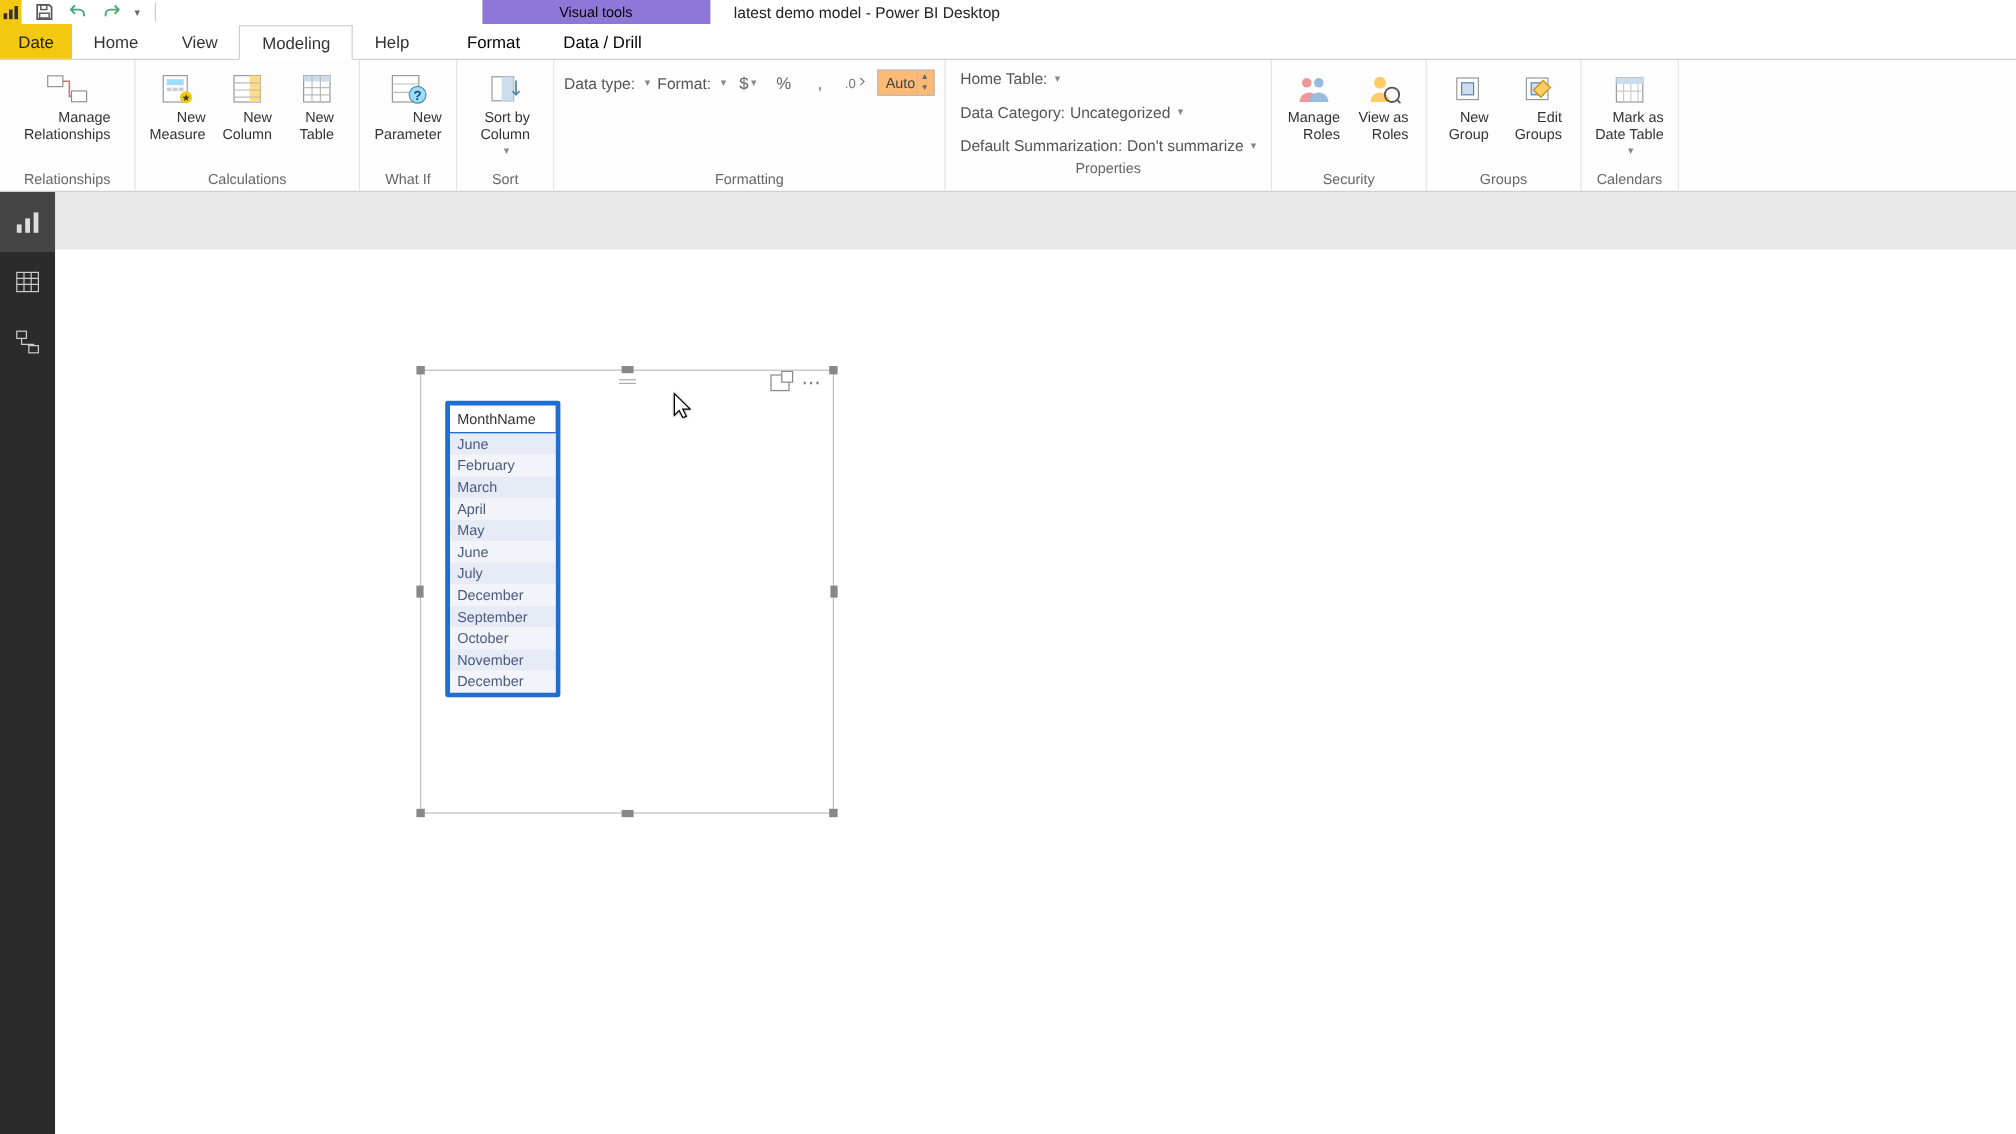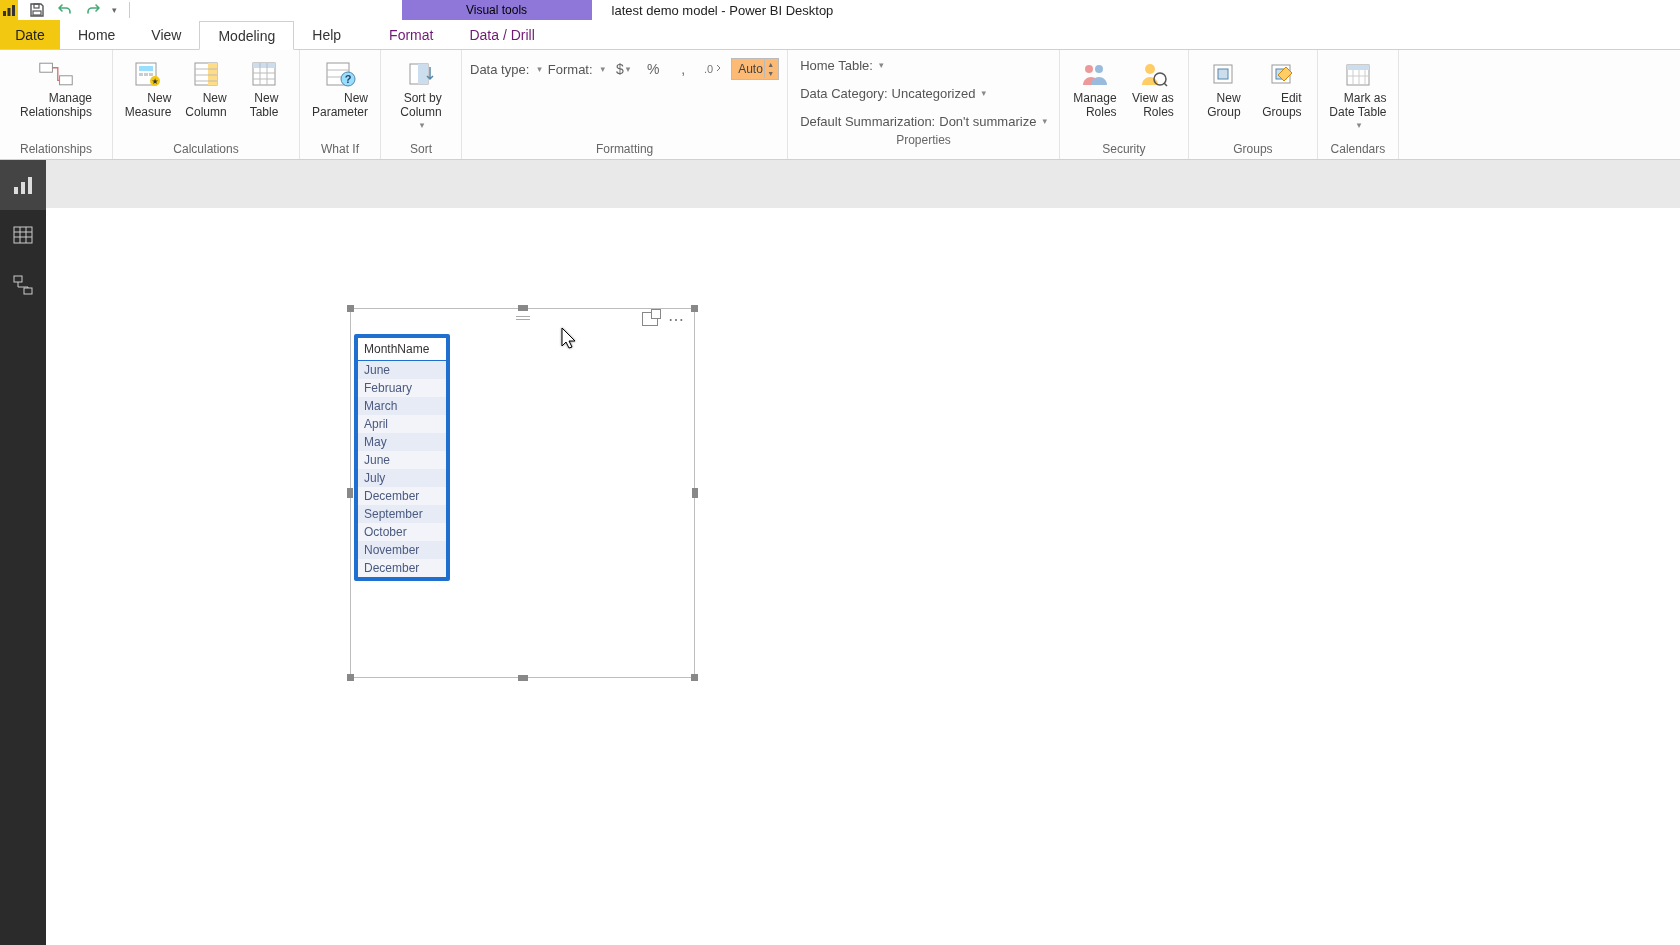--- a/index.html
+++ b/index.html
@@ -15,21 +15,21 @@
   .qat-drop { font-size: 9px; color: #666; }
   .title-spacer { flex: 0 0 260px; }
   .contextual-tab { width: 190px; background: #8e77d8; color: #000000; font-size: 12px; display: flex; align-items: center; justify-content: center; }
   .title-text { padding-left: 20px; font-size: 13px; color: #222; display: flex; align-items: center; }
 
   
   .tabs { height: 30px; display: flex; align-items: stretch; border-bottom: 1px solid #d0d0d0; background: #fff; }
   .tab { padding: 0 18px; font-size: 14px; color: #333; display: flex; align-items: center; cursor: pointer; }
   .tab-file { background: #f2c811; color: #222; font-weight: 400; width: 60px; justify-content: center; }
   .tab-active { border: 1px solid #d0d0d0; border-bottom: 1px solid #fff; background: #fff; position: relative; top: 1px; }
-  .tab-ctx { color: #701a75; }
+  .tab-ctx { color: #000000; }
 
   
   .ribbon { height: 110px; display: flex; border-bottom: 1px solid #d0d0d0; background: #fdfdfd; }
   .rgroup { border-right: 1px solid #e4e4e4; display: flex; flex-direction: column; }
   .rgroup-body { flex: 1; display: flex; align-items: flex-start; padding: 4px 8px 0 8px; gap: 4px; }
   .rgroup-label { text-align: center; font-size: 12px; color: #666; padding: 1px 0 3px 0; }
   .big-btn { display: flex; flex-direction: column; align-items: center; width: 64px; padding-top: 4px; cursor: pointer; }
   .big-btn.wide { width: 96px; }
   .big-btn.narrow { width: 54px; }
   .big-icon { width: 36px; height: 32px; display: flex; align-items: center; justify-content: center; }
@@ -66,21 +66,21 @@
   .vh-mr { width: 6px; height:10px; right: -3px; top: 50%; margin-top:-5px; }
   .vborder { position: absolute; inset: 0; border: 1px solid #bdbdbd; pointer-events: none; }
   .vheader { height: 22px; display:flex; justify-content:flex-end; align-items:center; gap:10px; padding:0 10px; }
   .vheader-grip { position:absolute; left:50%; top:8px; width:14px; height:4px; transform:translateX(-50%); display:flex; flex-direction:column; justify-content:space-between; }
   .vheader-grip div { height:1px; background:#aaa; }
   .vheader-focus { width:16px; height:14px; border:1.5px solid #888; position:relative; }
   .vheader-focus::after{ content:""; position:absolute; right:-4px; top:-4px; width:8px; height:8px; border:1.5px solid #888; background:#fff;}
   .vheader-dots { font-size:16px; color:#777; letter-spacing:1px; }
 
   
-  .tabwrap { position: absolute; left: 4px; top: 26px; width: 96px; border: 4px solid #1f6fd1; border-radius: 2px; }
+  .tabwrap { position: absolute; left: 21px; top: 26px; width: 96px; border: 4px solid #1f6fd1; border-radius: 2px; }
   .tabl { width: 100%; border-collapse: collapse; font-size: 12px; }
   .tabl th { text-align: left; padding: 4px 6px; color: #333; font-weight: 500; border-bottom: 1px solid #1f6fd1; }
   .tabl td { padding: 2px 6px; color: #4a5a80; }
   .tabl tr:nth-child(even) td { background: #f2f4f9; }
   .tabl tr:nth-child(odd) td { background: #e7ebf5; }
 
   
   .cursor { position: absolute; left: 560px; top: 326px; width: 18px; height: 24px; pointer-events: none; }
   .cursor svg { filter: drop-shadow(0 0 1px rgba(0,0,0,.5)); }
 </style>

